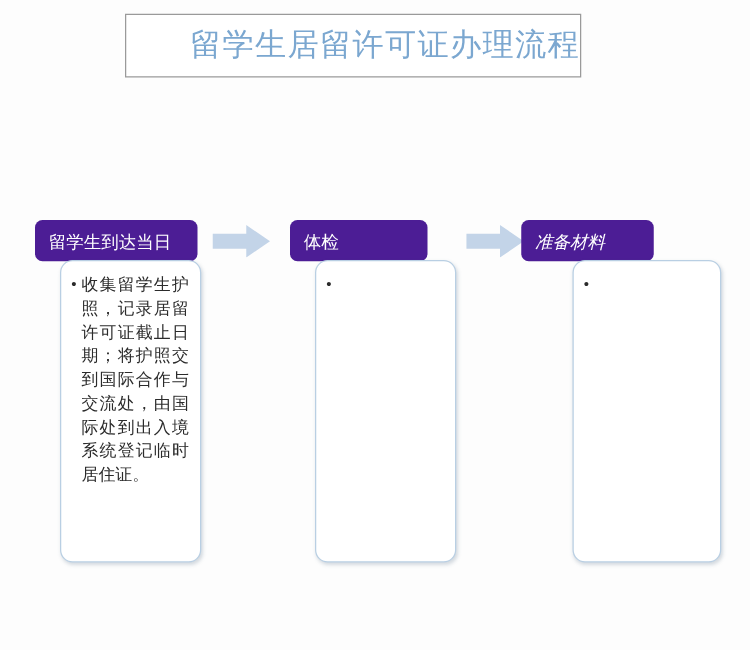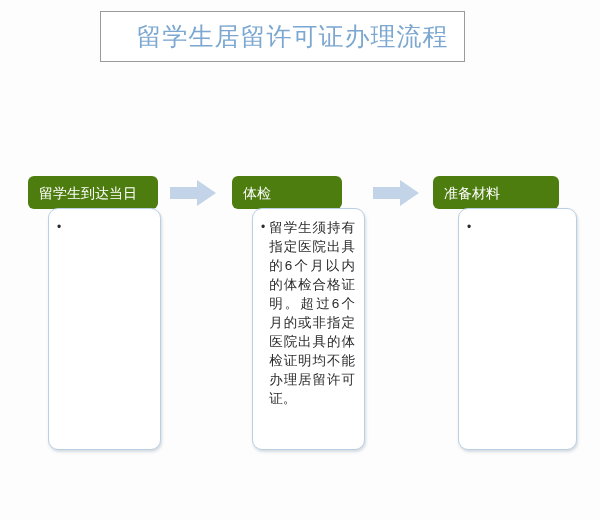--- a/index.html
+++ b/index.html
@@ -20,21 +20,21 @@
   #title-box {
     position: absolute;
     left: 100px;
     top: 11px;
     width: 365px;
     height: 51px;
     background: #ffffff;
     border: 1px solid #9a9a9a;
     display: flex;
     align-items: center;
-    justify-content: center;
+    justify-content: flex-end;
     padding-left: 20px;
   }
 
   #title-text {
     font-size: 25px;
     color: #7ba7d0;
     letter-spacing: 1px;
     white-space: nowrap;
     line-height: 1;
   }
@@ -46,21 +46,21 @@
     top: 0;
     width: 600px;
     height: 520px;
   }
 
   .stage { position: absolute; }
 
   .stage-header {
     position: absolute;
     height: 33px;
-    background: #4d7c0f;
+    background: #4c1d95;
     border-radius: 6px;
     display: flex;
     align-items: center;
   }
 
   .stage-header-label {
     font-size: 14px;
     color: #ffffff;
     padding-left: 11px;
     white-space: nowrap;
@@ -98,21 +98,21 @@
     word-break: break-all;
   }
 
   
   #stage-1 .stage-header { left: 28px;  top: 176px; width: 130px; }
   #stage-1 .stage-body   { left: 48px;  top: 208px; width: 113px; height: 242px; }
 
   #stage-2 .stage-header { left: 232px; top: 176px; width: 110px; }
   #stage-2 .stage-body   { left: 252px; top: 208px; width: 113px; height: 242px; }
 
-  #stage-3 .stage-header { left: 433px; top: 176px; width: 126px; }
+  #stage-3 .stage-header { left: 417px; top: 176px; width: 106px; font-style: italic; }
   #stage-3 .stage-body   { left: 458px; top: 208px; width: 119px; height: 242px; }
 
   
   .flow-arrow {
     position: absolute;
     top: 180px;
     width: 46px;
     height: 26px;
   }
   #arrow-1 { left: 170px; }
@@ -129,38 +129,38 @@
 
 <div id="flow">
 
   <div class="stage" id="stage-1">
     <div class="stage-header">
       <span class="stage-header-label">留学生到达当日</span>
     </div>
     <div class="stage-body">
       <div class="stage-body-inner">
         <span class="bullet">•</span>
+        <span class="stage-body-text">收集留学生护照，记录居留许可证截止日期；将护照交到国际合作与交流处，由国际处到出入境系统登记临时居住证。</span>
       </div>
     </div>
   </div>
 
   <div class="flow-arrow" id="arrow-1">
     <svg viewBox="0 0 46 26" preserveAspectRatio="none" aria-hidden="true">
       <polygon points="0,7 27,7 27,0 46,13 27,26 27,19 0,19" fill="#c3d4e8"></polygon>
     </svg>
   </div>
 
   <div class="stage" id="stage-2">
     <div class="stage-header">
       <span class="stage-header-label">体检</span>
     </div>
     <div class="stage-body">
       <div class="stage-body-inner">
         <span class="bullet">•</span>
-        <span class="stage-body-text">留学生须持有指定医院出具的6个月以内的体检合格证明。超过6个月的或非指定医院出具的体检证明均不能办理居留许可证。</span>
       </div>
     </div>
   </div>
 
   <div class="flow-arrow" id="arrow-2">
     <svg viewBox="0 0 46 26" preserveAspectRatio="none" aria-hidden="true">
       <polygon points="0,7 27,7 27,0 46,13 27,26 27,19 0,19" fill="#c3d4e8"></polygon>
     </svg>
   </div>
 

